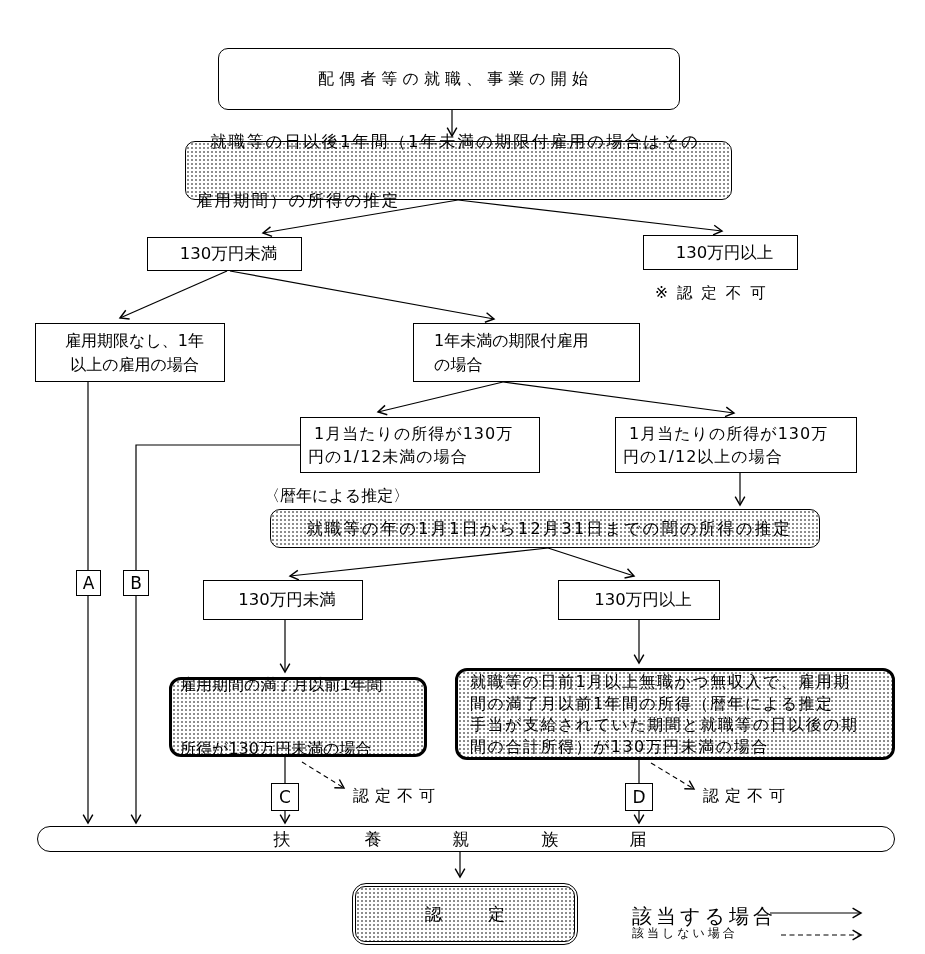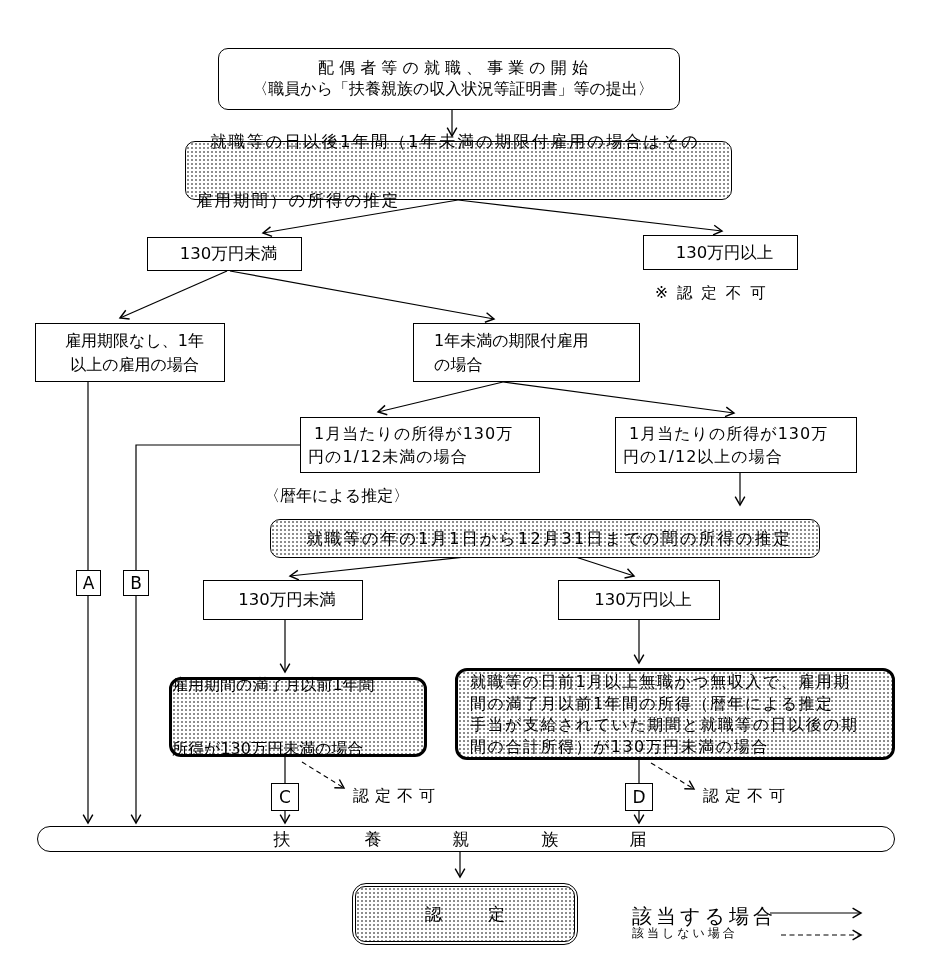--- a/index.html
+++ b/index.html
@@ -63,21 +63,20 @@
     <line x1="651" y1="763" x2="694" y2="789" stroke="#000" stroke-width="1.1" stroke-dasharray="5 3.5" marker-end="url(#arr)"></line>
 
     <line x1="460" y1="851" x2="460" y2="877" stroke="#000" stroke-width="1.2" marker-end="url(#arr)"></line>
 
     <line x1="770" y1="913" x2="861" y2="913" stroke="#000" stroke-width="1.2" marker-end="url(#arr)"></line>
     <line x1="781" y1="935" x2="861" y2="935" stroke="#000" stroke-width="1.1" stroke-dasharray="5 3.5" marker-end="url(#arr)"></line>
   </svg>
 
   <div class="box rounded cols" style="left:218px;top:48px;width:462px;height:62px;font-size:16px;align-items:center;">
     <span class="line">配 偶 者 等 の 就 職 、 事 業 の 開 始</span>
-    <span class="line">〈職員から「扶養親族の収入状況等証明書」等の提出〉</span>
   </div>
 
   <div class="box rounded dotfill cols" style="left:185px;top:141px;width:547px;height:59px;font-size:16.5px;letter-spacing:2px;padding-left:10px;line-height:23px;gap:36px;">
     <span class="line" style="text-indent:14px;">就職等の日以後1年間（1年未満の期限付雇用の場合はその</span>
     <span class="line">雇用期間）の所得の推定</span>
   </div>
 
   <div class="box center" style="left:147px;top:237px;width:155px;height:34px;font-size:16.5px;">
     <span>130万円未満</span>
   </div>
@@ -98,39 +97,39 @@
   <div class="box cols" style="left:300px;top:417px;width:240px;height:56px;font-size:16px;padding-left:7px;line-height:23px;letter-spacing:1px;">
     <span class="line" style="text-indent:6px;">1月当たりの所得が130万</span>
     <span class="line">円の1/12未満の場合</span>
   </div>
   <div class="box cols" style="left:615px;top:417px;width:242px;height:56px;font-size:16px;padding-left:7px;line-height:23px;letter-spacing:1px;">
     <span class="line" style="text-indent:6px;">1月当たりの所得が130万</span>
     <span class="line">円の1/12以上の場合</span>
   </div>
 
   <div class="txt" style="left:264px;top:486px;font-size:16px;">〈暦年による推定〉</div>
-  <div class="box rounded dotfill center" style="left:270px;top:509px;width:550px;height:39px;font-size:16.5px;letter-spacing:2px;margin-top:10px;">
+  <div class="box rounded dotfill center" style="left:270px;top:509px;width:550px;height:39px;font-size:16.5px;letter-spacing:2px;">
     <span>就職等の年の1月1日から12月31日までの間の所得の推定</span>
   </div>
 
   <div class="tagbox" style="left:76px;top:570px;width:25px;height:26px;">
       <span>A</span>
     </div>
   <div class="tagbox" style="left:123px;top:570px;width:26px;height:26px;">
       <span>B</span>
     </div>
 
   <div class="box center" style="left:203px;top:580px;width:160px;height:40px;font-size:16.5px;">
     <span>130万円未満</span>
   </div>
   <div class="box center" style="left:558px;top:580px;width:162px;height:40px;font-size:16.5px;">
     <span>130万円以上</span>
   </div>
 
-  <div class="box thick dotfill cols" style="left:169px;top:677px;width:258px;height:80px;font-size:16px;padding-left:0;line-height:24px;gap:40px;">
+  <div class="box thick dotfill cols" style="left:169px;top:677px;width:258px;height:80px;font-size:16px;padding-left:8px;line-height:24px;gap:40px;">
     <span class="line">雇用期間の満了月以前1年間</span>
     <span class="line">所得が130万円未満の場合</span>
   </div>
   <div class="box thick dotfill cols" style="left:455px;top:668px;width:440px;height:92px;font-size:16px;padding-left:12px;line-height:21.5px;letter-spacing:1.5px;">
     <span class="line">就職等の日前1月以上無職かつ無収入で、雇用期</span>
     <span class="line">間の満了月以前1年間の所得（暦年による推定</span>
     <span class="line">手当が支給されていた期間と就職等の日以後の期</span>
     <span class="line">間の合計所得）が130万円未満の場合</span>
   </div>
 

